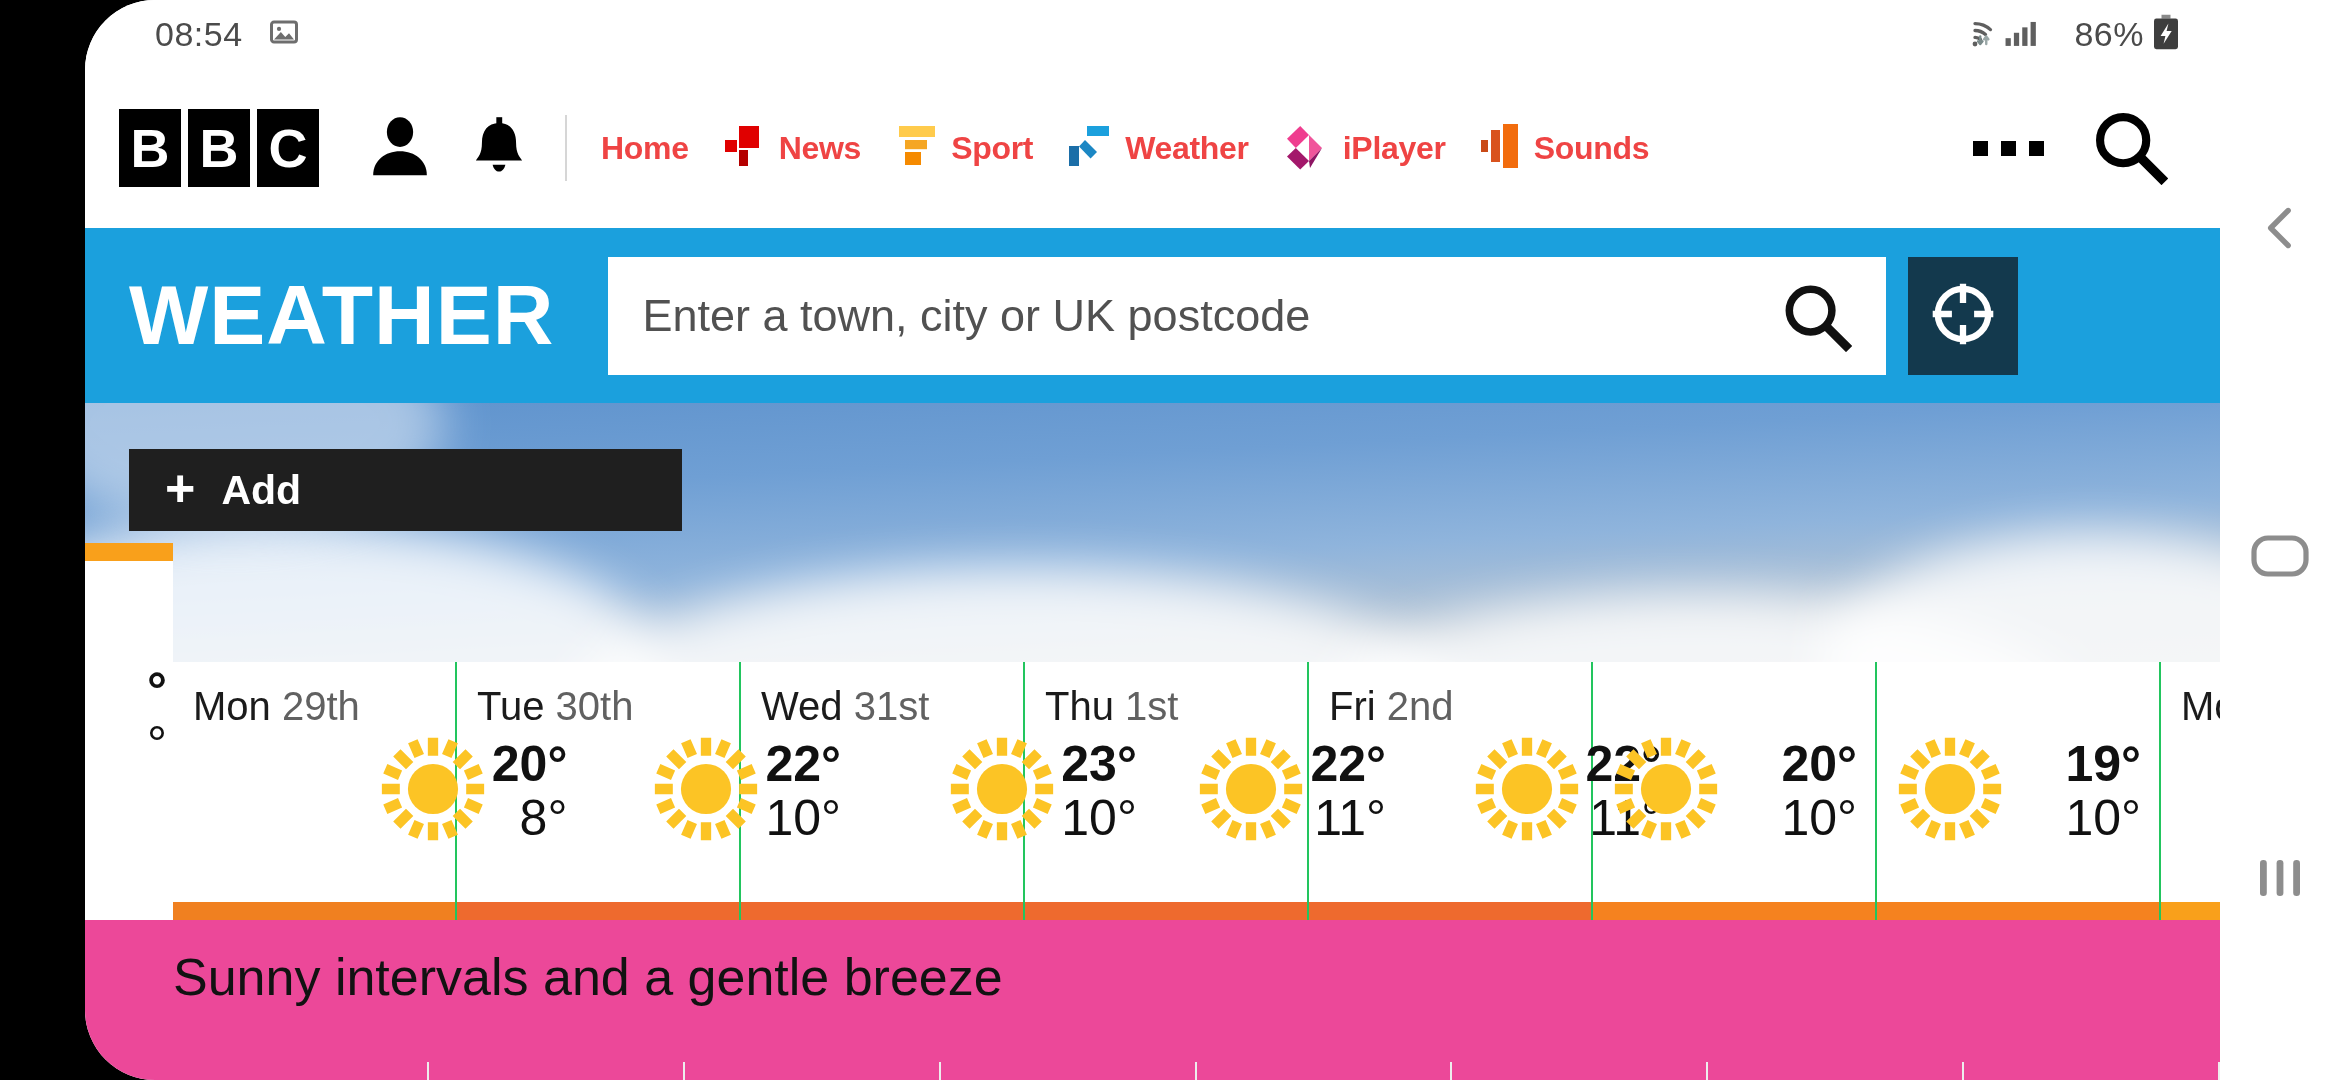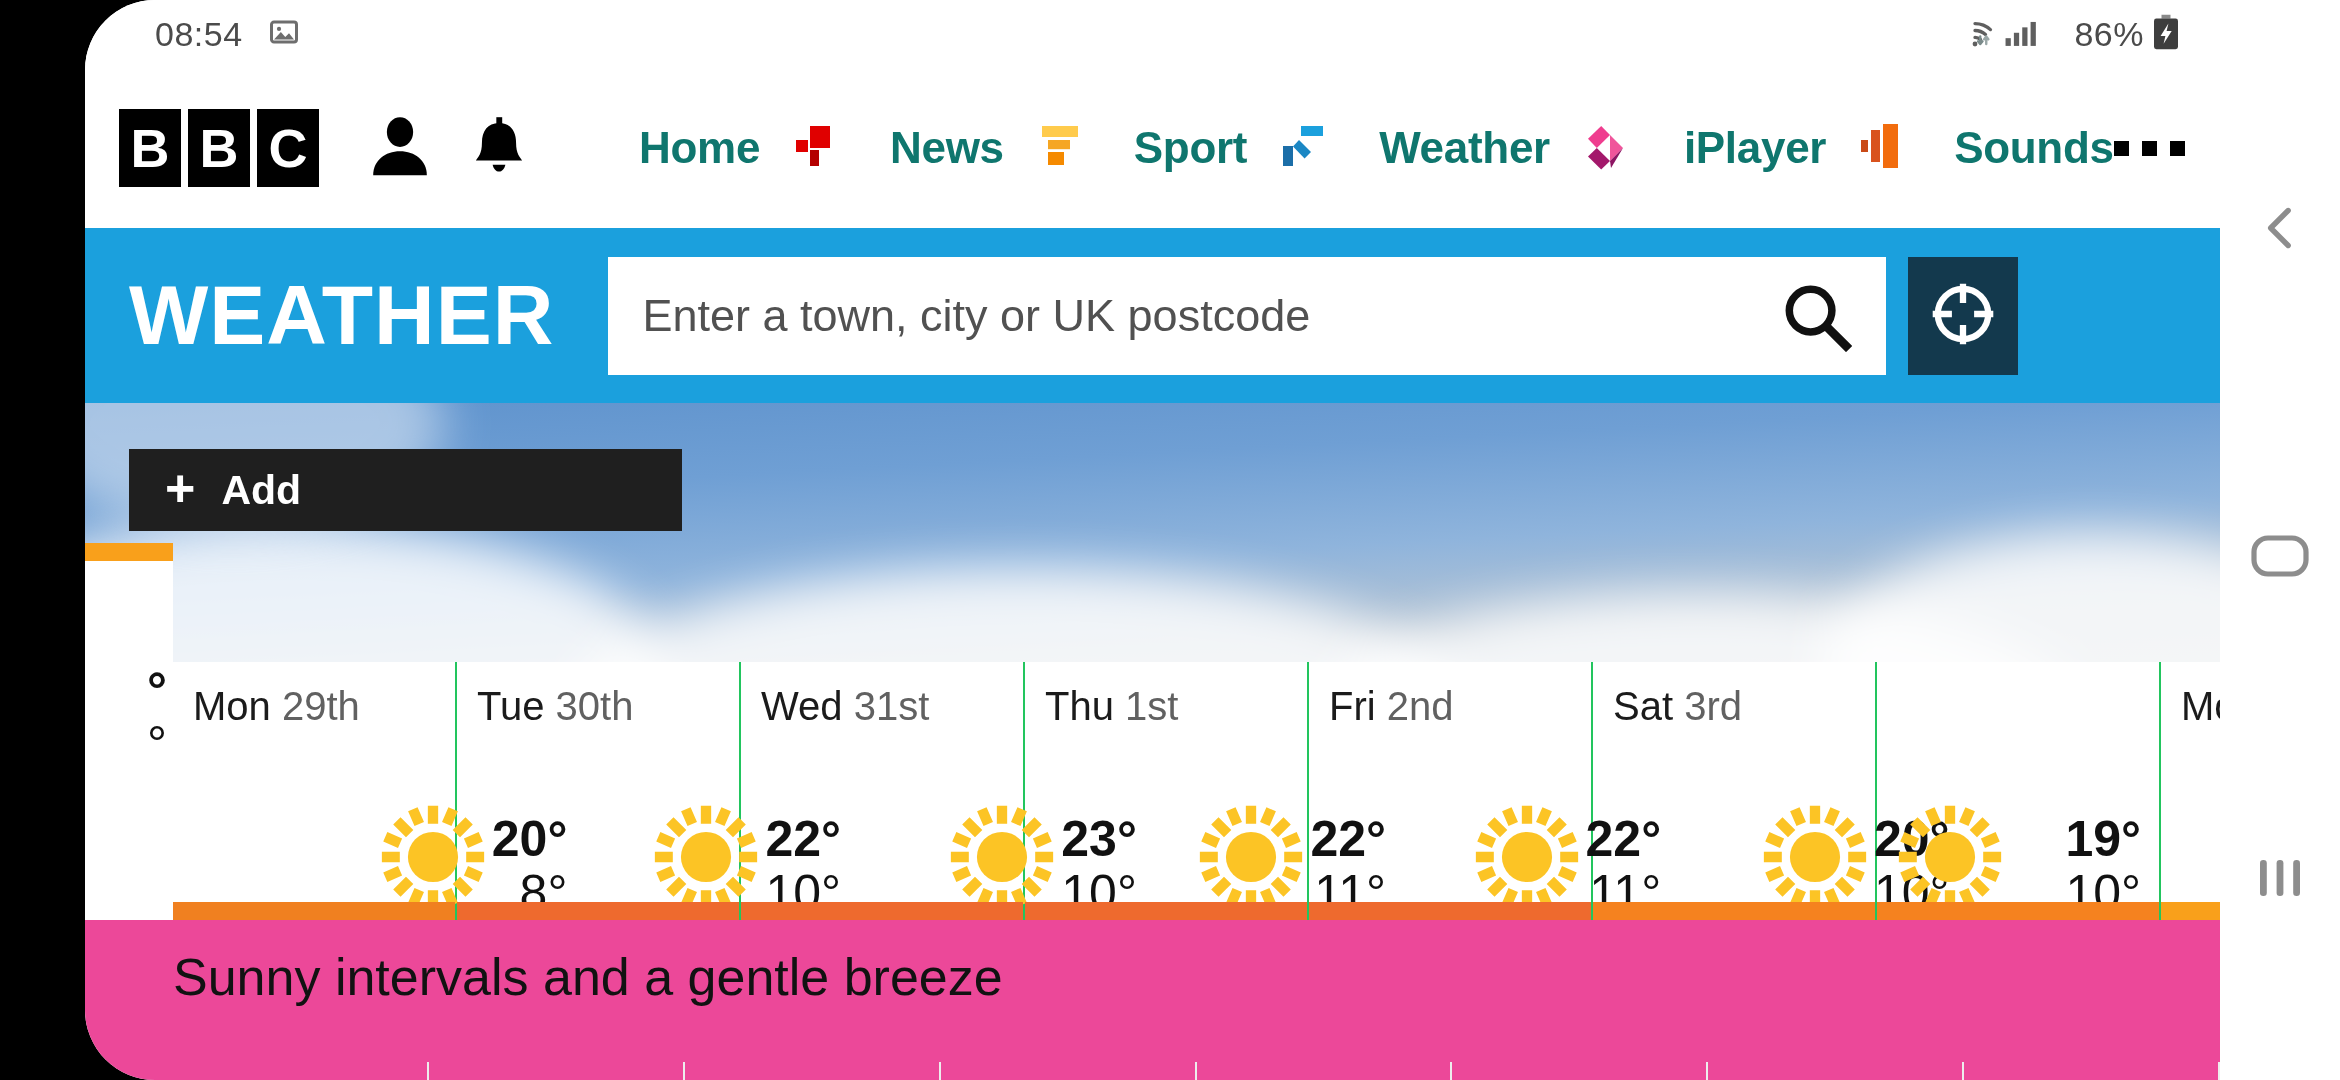--- a/index.html
+++ b/index.html
@@ -33,21 +33,21 @@
   }
   .bbc-blocks{ display:flex; gap:7px; margin-left:0px; }
   .bbc-block{
     width:62px; height:78px; background:#000; color:#fff; font-weight:bold;
     font-size:54px; line-height:78px; text-align:center; font-family:"Liberation Sans",sans-serif;
   }
   .mast-icons{ display:flex; align-items:center; gap:32px; margin-left:46px; }
   .mast-divider{ width:2px; height:66px; background:#d6d6d6; margin:0 34px; }
   .nav-links{ display:flex; align-items:center; gap:34px; }
   .nav-item{ display:flex; align-items:center; gap:12px; }
-  .nav-label{ font-size:44px; font-weight:bold; color:#0f766e; letter-spacing:-0.3px;margin-left:40px; }
+  .nav-label{ font-size:32px; font-weight:bold; color:#ef4444; letter-spacing:-0.3px; }
   .mast-right{ margin-left:auto; display:flex; align-items:center; gap:46px; padding-right:8px;}
   .ellipsis{ display:flex; gap:13px; align-items:center; }
   .ellipsis i{ width:15px; height:15px; background:#000; display:block; }
 
   
   #weather-bar{
     position:absolute; left:0; top:228px; width:2135px; height:175px;
     background:#1ba0dd; display:flex; align-items:center; padding:0 0 0 44px;
   }
   #weather-wordmark{
@@ -95,21 +95,21 @@
     background:#fff; display:flex; overflow:hidden;
   }
   .day-col{
     width:284px; flex:0 0 284px; border-right:2px solid #22c55e;
     position:relative; display:flex; flex-direction:row;
   }
   .day-col:first-child{ border-left:none; }
   .day-head{ padding:22px 0 0 20px; font-size:40px; white-space:nowrap; }
   .day-head .dname{ color:#1b1b1b; }
   .day-head .ddate{ color:#616161; }
-  .day-body{ flex:1; display:flex; align-items:flex-end; padding:0 18px 0 14px; }
+  .day-body{ flex:1; display:flex; align-items:center; padding:0 18px 0 14px; }
   .temps{ margin-left:auto; text-align:right; line-height:1.08; }
   .t-max{ font-size:50px; font-weight:bold; color:#111; display:block; }
   .t-min{ font-size:50px; color:#111; display:block; }
   .daybar{ position:absolute; left:0; bottom:0; width:100%; height:18px; }
 
   
   #edge-col{
     position:absolute; left:0px; top:543px; width:88px; height:377px;
     background:#fff; overflow:hidden;
   }
@@ -453,24 +453,20 @@
           </span>
           <span class="temps">
             <span class="t-max">22°</span>
             <span class="t-min">11°</span>
           </span>
         </div>
         <div class="daybar" style="background:#ee6a2e"></div>
       </div>
 
       <div class="day-col">
-        <div class="day-head">
-          <span class="dname">Sat</span>
-          <span class="ddate">3rd</span>
-        </div>
         <div class="day-body">
           <span>
             <svg width="118" height="118" viewBox="0 0 48 48">
                 <circle cx="24" cy="24" r="10.2" fill="#fcc425"></circle>
                 <g stroke="#fcc425" stroke-width="4.2" stroke-linecap="butt">
                   <path d="M24 3.2v7.3M24 37.5v7.3M3.2 24h7.3M37.5 24h7.3"></path>
                   <path d="M9.3 9.3l5.2 5.2M33.5 33.5l5.2 5.2M38.7 9.3l-5.2 5.2M14.5 33.5l-5.2 5.2"></path>
                   <path d="M15.8 4.6l2.6 6M29.6 37.4l2.6 6M4.6 32.2l6-2.6M37.4 18.4l6-2.6M4.6 15.8l6 2.6M37.4 29.6l6 2.6M15.8 43.4l2.6-6M29.6 10.6l2.6-6"></path>
                 </g>
               </svg>

